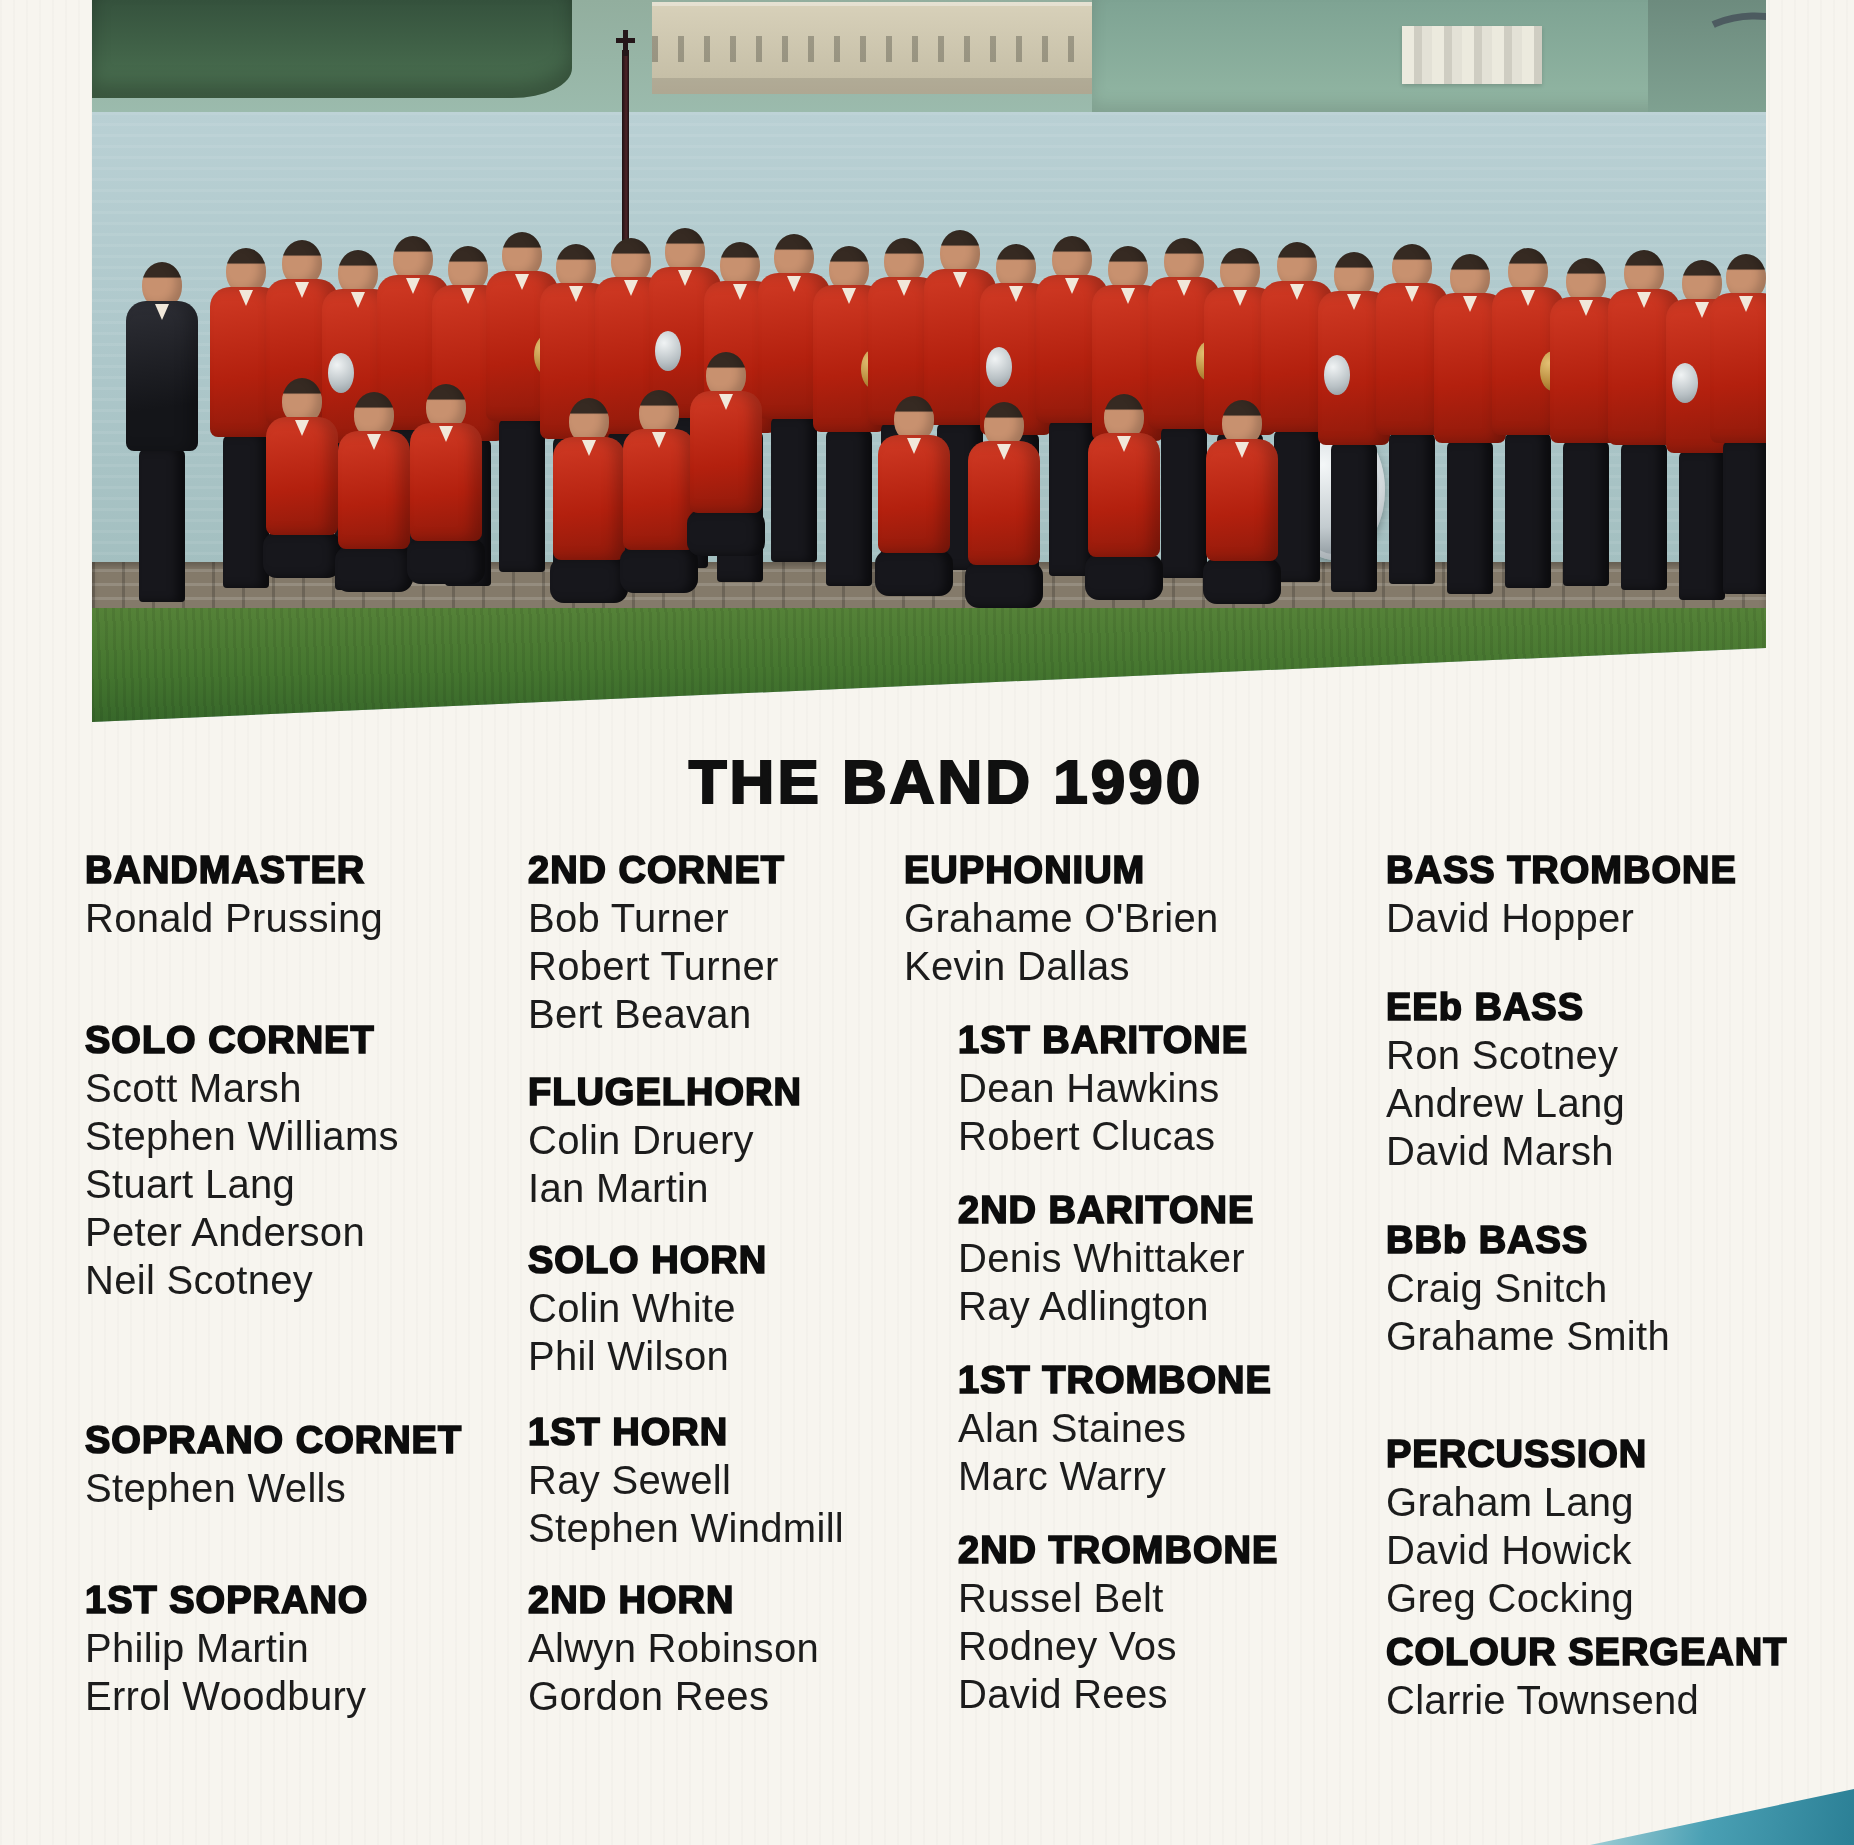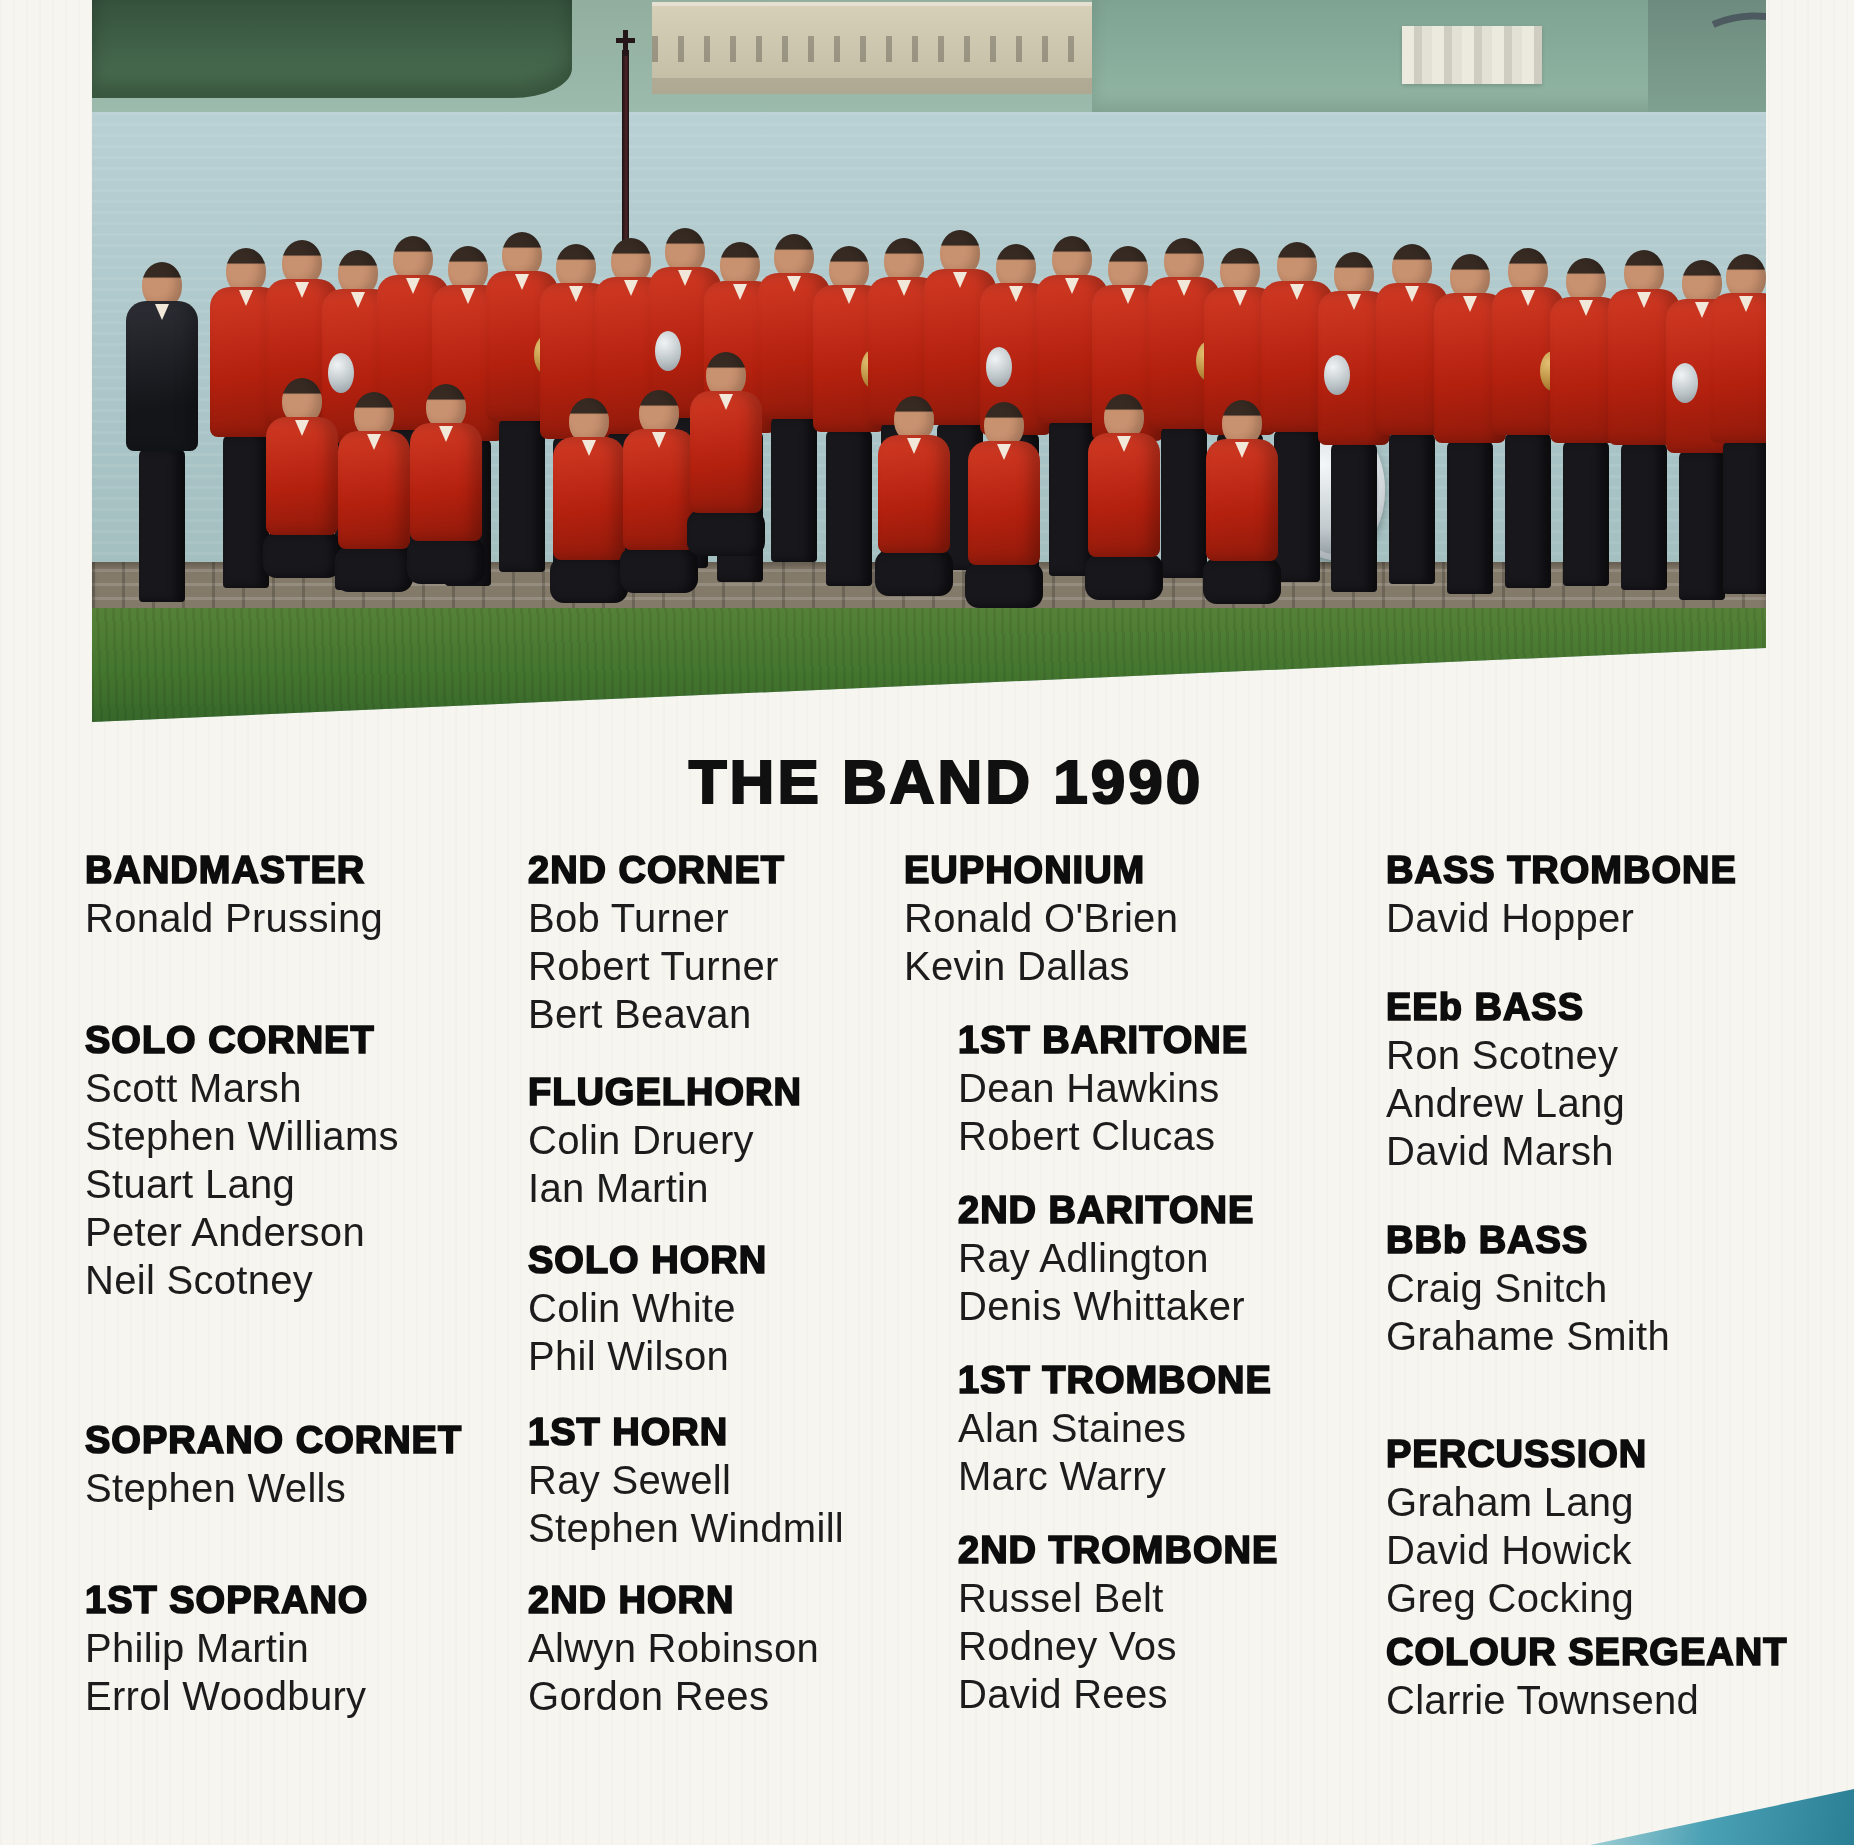--- a/index.html
+++ b/index.html
@@ -385,32 +385,32 @@
         <div class="name">Ray Sewell</div>
         <div class="name">Stephen Windmill</div>
       </div>
       <div class="section" style="left: 528px; top: 1576px;">
         <div class="heading">2ND HORN</div>
         <div class="name">Alwyn Robinson</div>
         <div class="name">Gordon Rees</div>
       </div>
       <div class="section" style="left: 904px; top: 846px;">
         <div class="heading">EUPHONIUM</div>
-        <div class="name">Ronald O'Brien</div>
+        <div class="name">Grahame O'Brien</div>
         <div class="name">Kevin Dallas</div>
       </div>
       <div class="section" style="left: 958px; top: 1016px;">
         <div class="heading">1ST BARITONE</div>
         <div class="name">Dean Hawkins</div>
         <div class="name">Robert Clucas</div>
       </div>
       <div class="section" style="left: 958px; top: 1186px;">
         <div class="heading">2ND BARITONE</div>
+        <div class="name">Denis Whittaker</div>
         <div class="name">Ray Adlington</div>
-        <div class="name">Denis Whittaker</div>
       </div>
       <div class="section" style="left: 958px; top: 1356px;">
         <div class="heading">1ST TROMBONE</div>
         <div class="name">Alan Staines</div>
         <div class="name">Marc Warry</div>
       </div>
       <div class="section" style="left: 958px; top: 1526px;">
         <div class="heading">2ND TROMBONE</div>
         <div class="name">Russel Belt</div>
         <div class="name">Rodney Vos</div>

